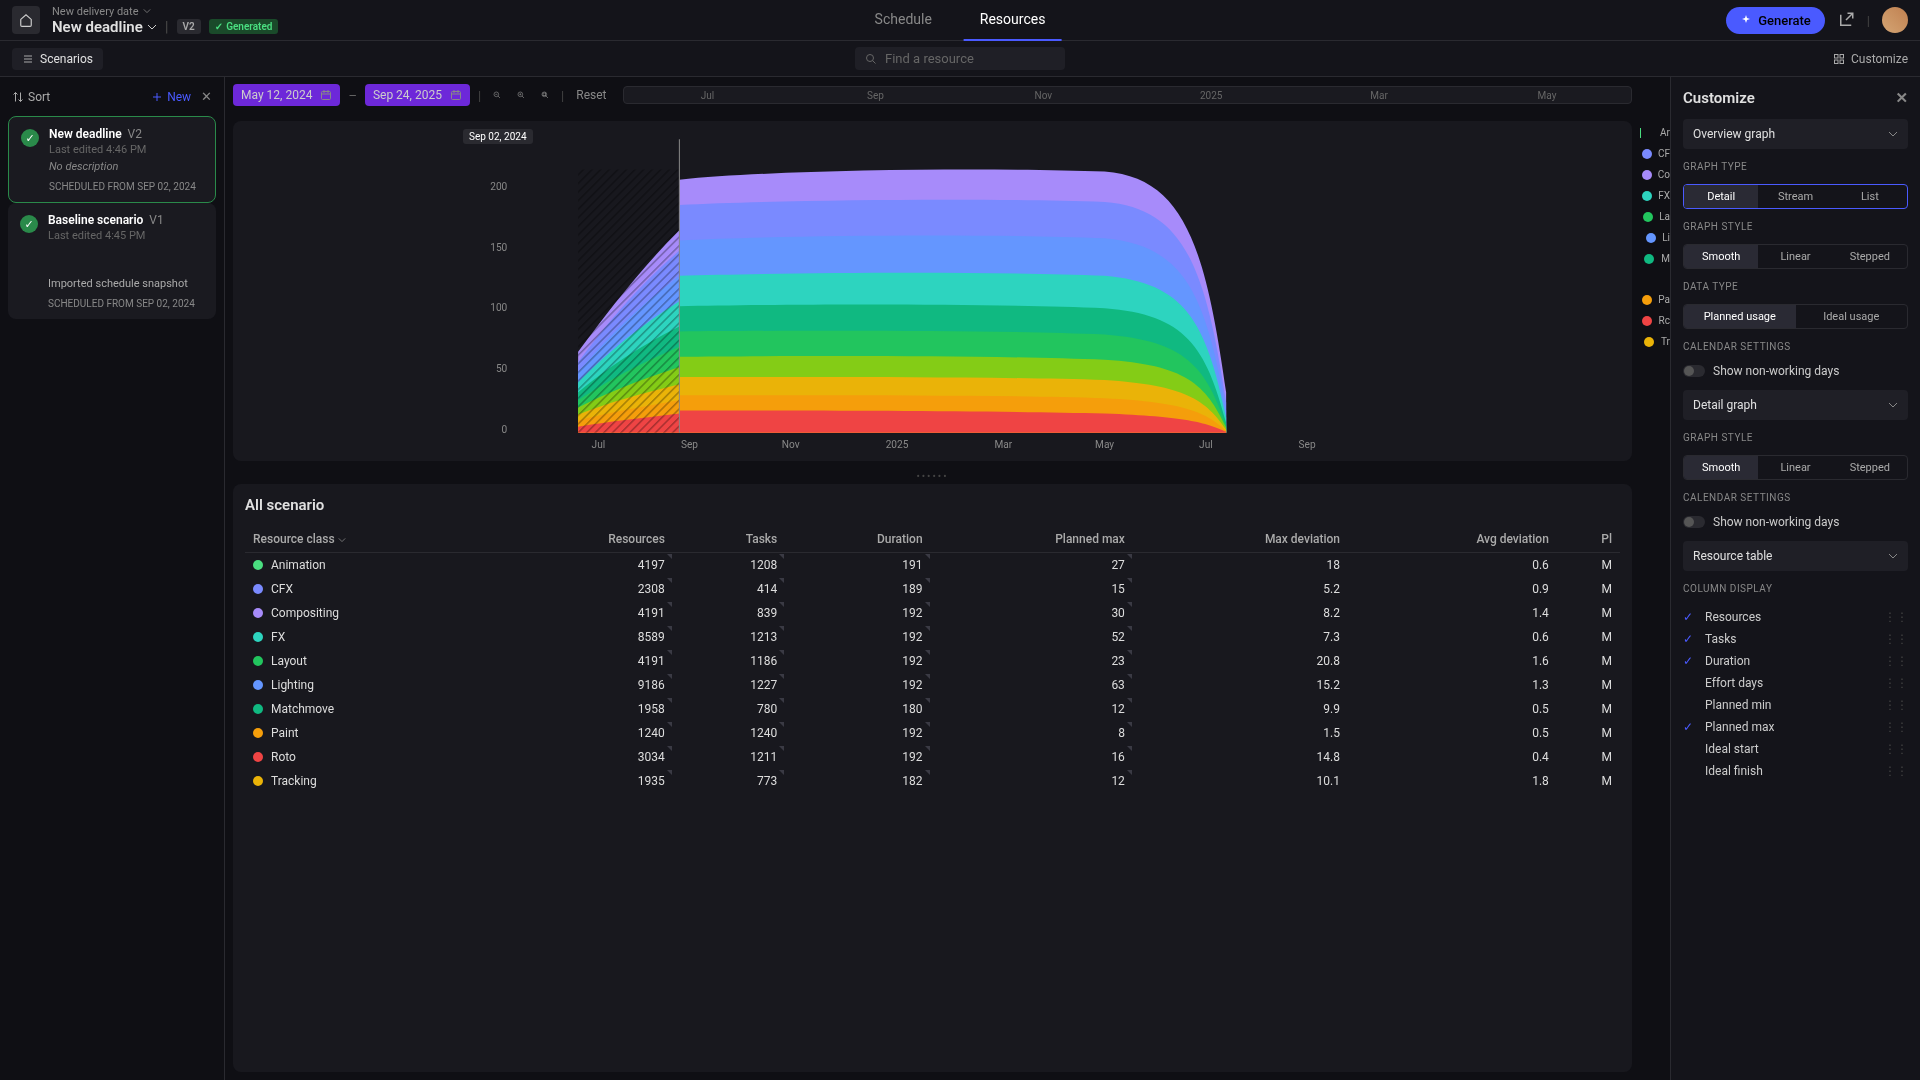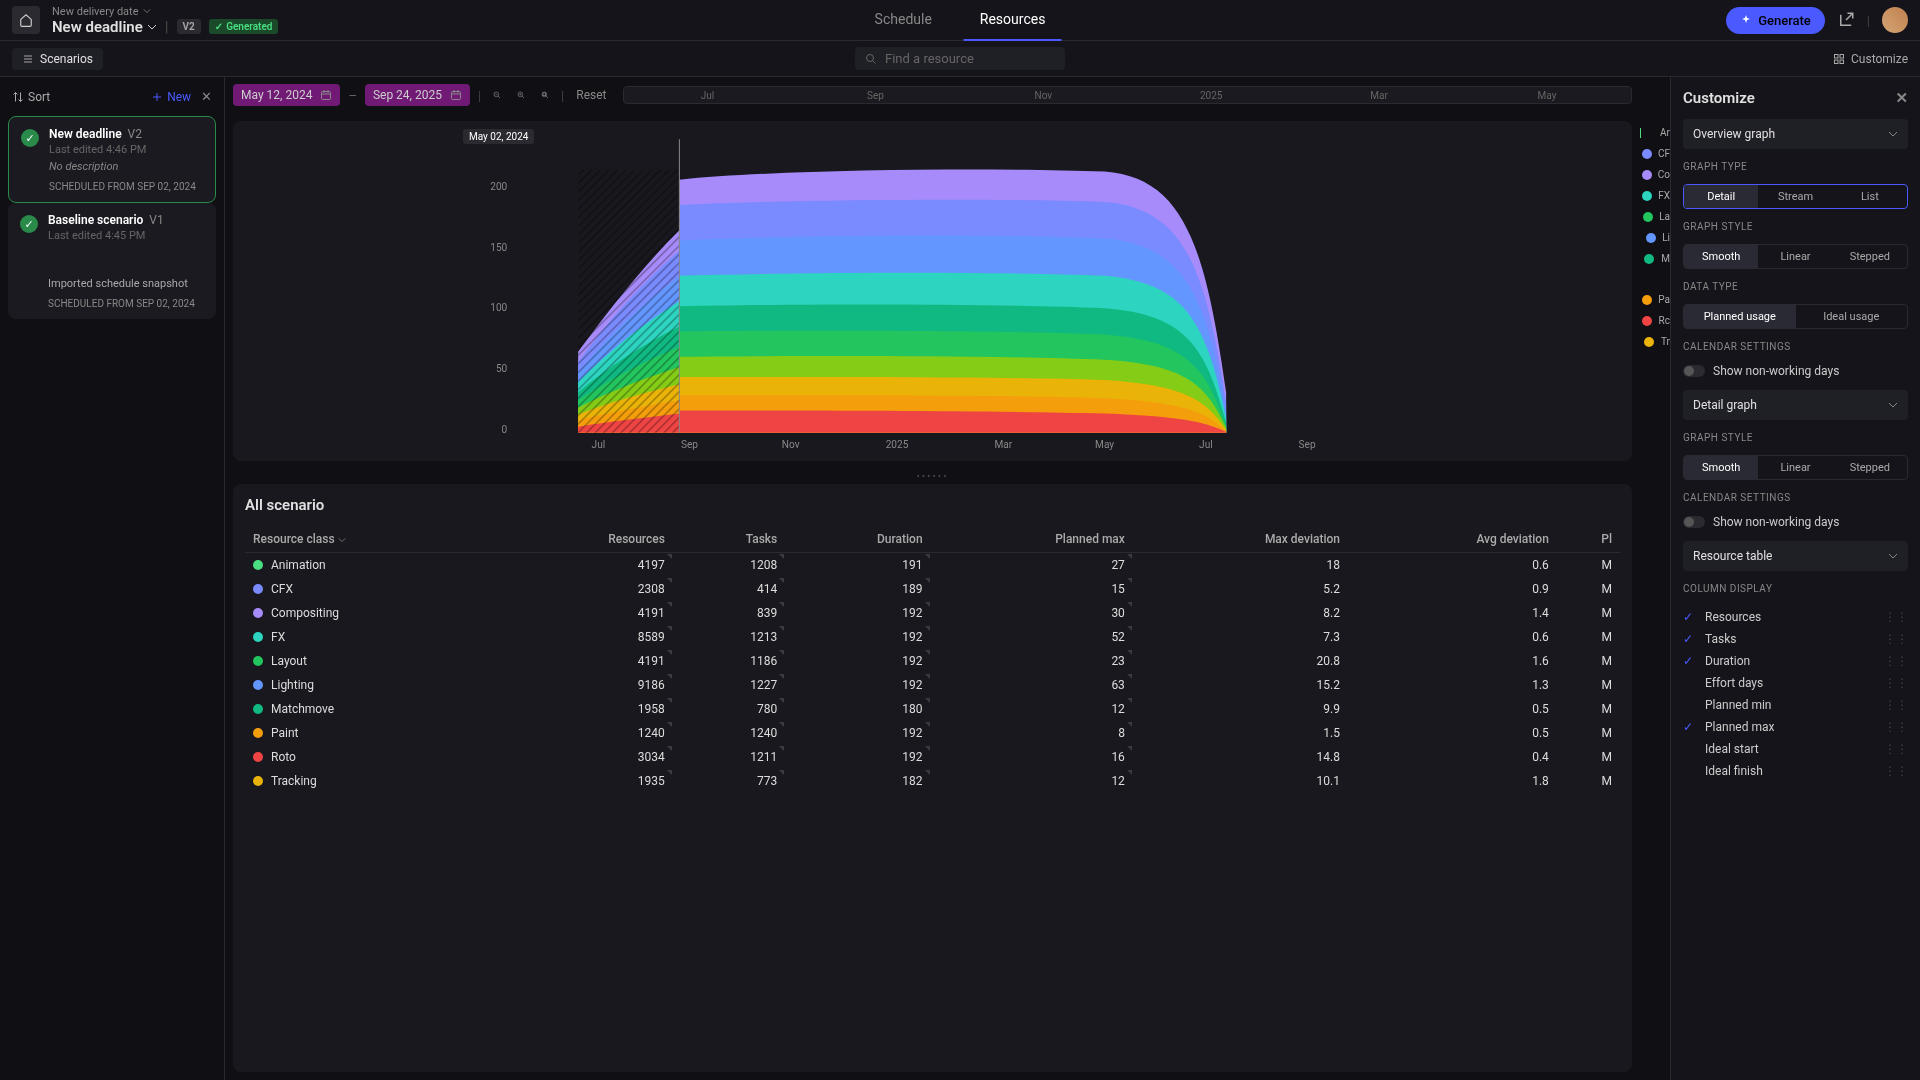--- a/index.html
+++ b/index.html
@@ -43,21 +43,21 @@
 .scenario-body { flex: 1; font-size: 11px; }
 .scenario-title { font-weight: 600; font-size: 12px; color: #fff; display: flex; align-items: center; gap: 6px; margin-bottom: 2px; }
 .scenario-meta { color: #666; margin-bottom: 4px; }
 .scenario-desc { color: #888; font-style: italic; margin-bottom: 8px; }
 .scenario-desc.normal { font-style: normal; color: #aaa; margin-top: 35px; }
 .scenario-sched { color: #888; font-size: 10px; text-transform: uppercase; }
 
 
 .center { flex: 1; display: flex; flex-direction: column; overflow: hidden; }
 .date-toolbar { height: 36px; display: flex; align-items: center; padding: 6px 8px; gap: 8px; }
-.date-input { background: #701a75; padding: 4px 8px; border-radius: 4px; font-size: 12px; display: flex; align-items: center; gap: 8px; color: #ccc; }
+.date-input { background: #6d28d9; padding: 4px 8px; border-radius: 4px; font-size: 12px; display: flex; align-items: center; gap: 8px; color: #ccc; }
 .tool-icon { color: #888; padding: 4px; cursor: pointer; }
 .reset-link { color: #888; font-size: 12px; margin-left: 4px; }
 .timeline-scrub { flex: 1; height: 18px; background: #1a1a20; border-radius: 4px; border: 1px solid #2a2a30; position: relative; display: flex; margin-left: 8px; font-size: 10px; color: #666; align-items: center; }
 .timeline-scrub > span { flex: 1; text-align: center; }
 
 .graph-panel { margin: 8px; background: #18181e; border-radius: 8px; padding: 8px; height: 340px; position: relative; }
 .marker-label { position: absolute; top: 8px; left: 230px; background: #2a2a30; color: #fff; font-size: 10px; padding: 2px 6px; border-radius: 3px; z-index: 5; }
 .graph-svg { width: 100%; height: 100%; }
 
 .drag-dots { text-align: center; color: #444; font-size: 10px; letter-spacing: 2px; padding: 2px; }
@@ -246,21 +246,21 @@
           <span>Jul</span>
           <span>Sep</span>
           <span>Nov</span>
           <span>2025</span>
           <span>Mar</span>
           <span>May</span>
         </div>
     </div>
 
     <div class="graph-panel">
-      <div class="marker-label">May 02, 2024</div>
+      <div class="marker-label">Sep 02, 2024</div>
       <svg class="graph-svg" viewBox="0 0 900 320">
 
         <g font-size="10" fill="#888" text-anchor="end">
           <text x="30" y="300">0</text>
             <text x="30" y="240">50</text>
             <text x="30" y="180">100</text>
             <text x="30" y="120">150</text>
             <text x="30" y="60">200</text>
         </g>
 

